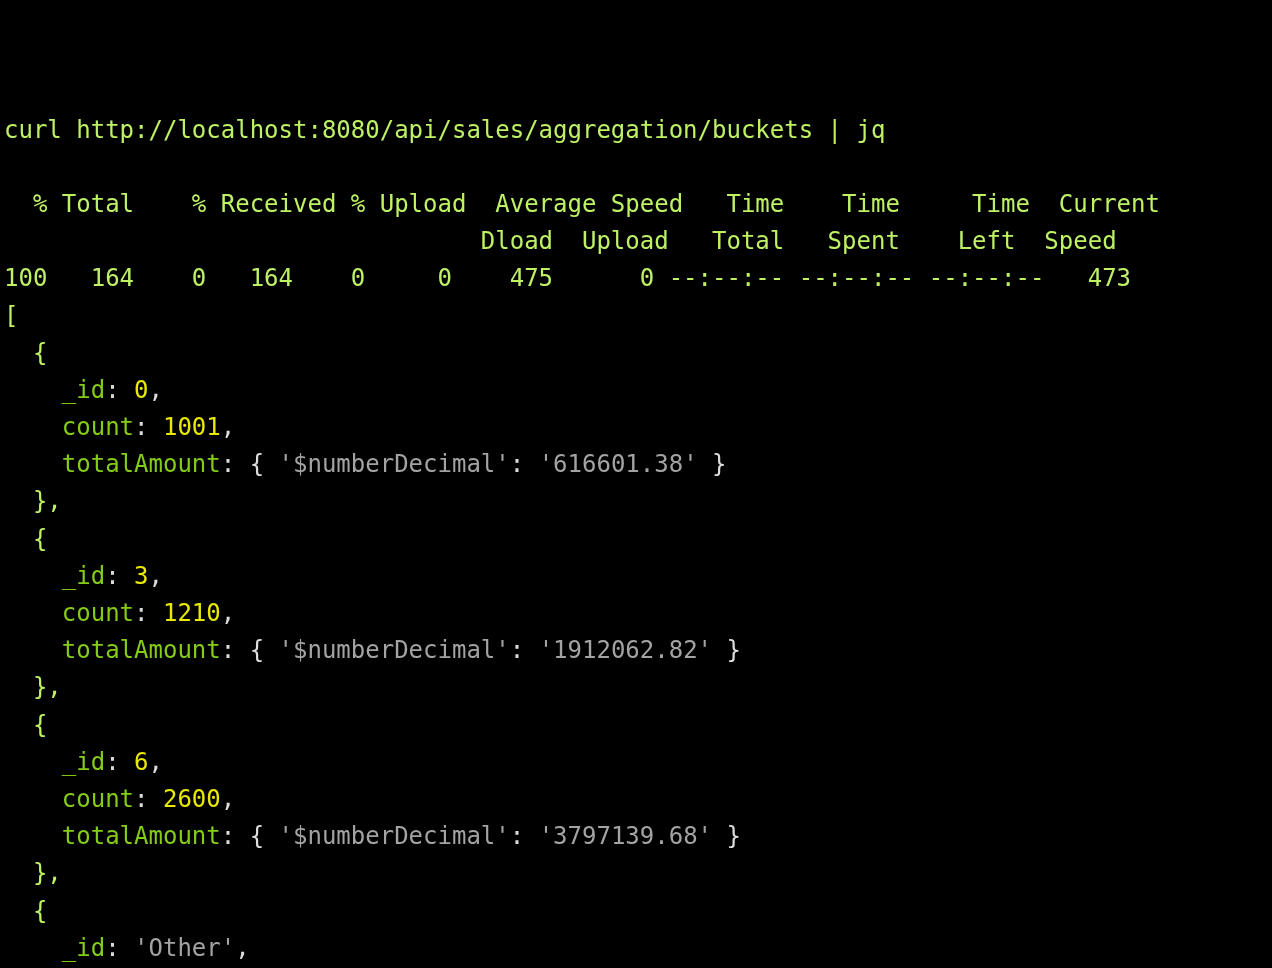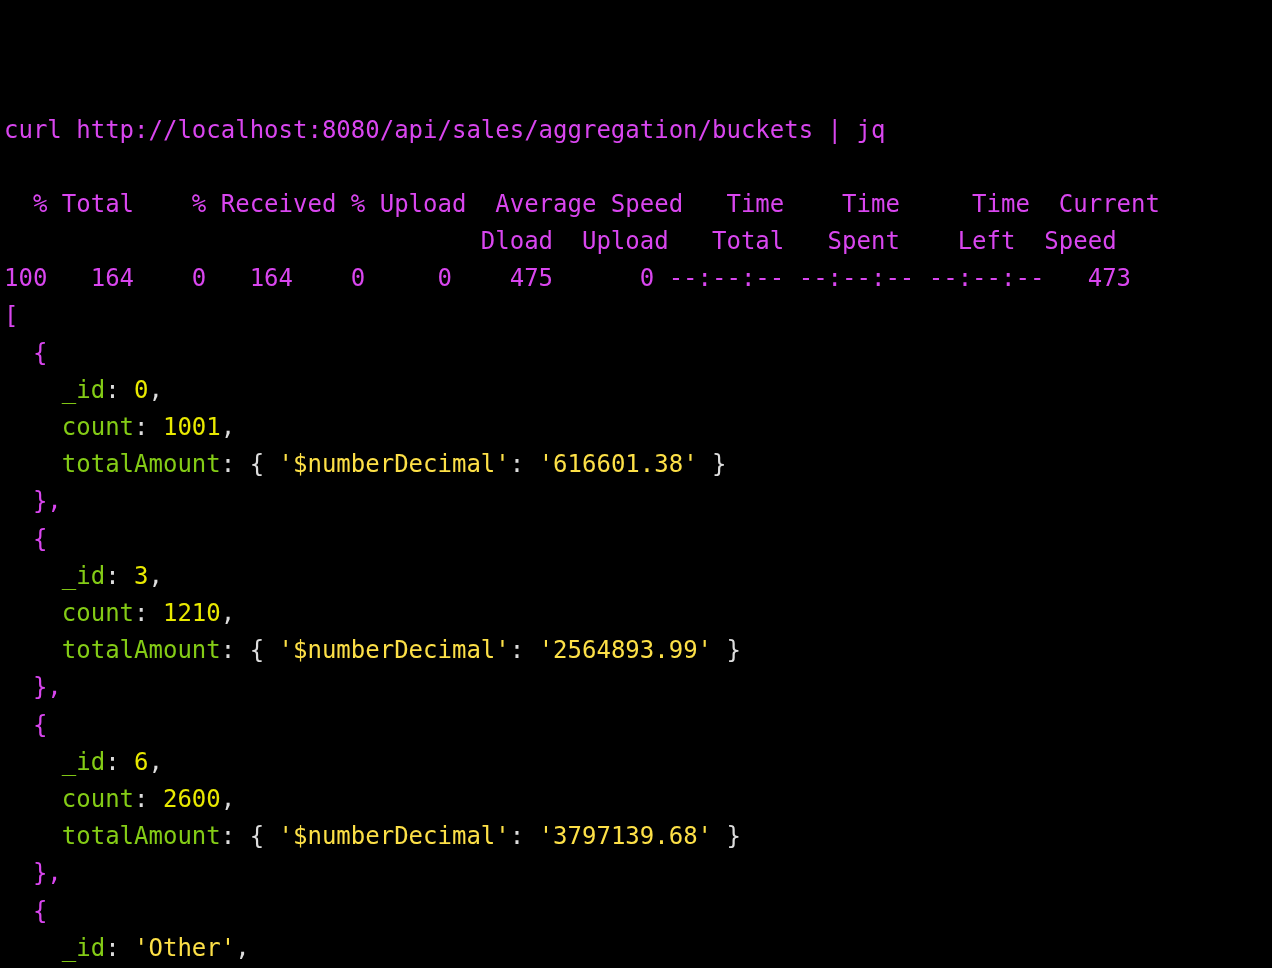--- a/index.html
+++ b/index.html
@@ -5,23 +5,23 @@
     * { margin: 0; padding: 0; box-sizing: border-box; }
     body {
       background: #000;
       color: #ccc;
       font-family: "Menlo", "Monaco", "Consolas", monospace;
       font-size: 24px;
       line-height: 1.55;
       padding: 0 4px;
       white-space: pre;
     }
-    .white   { color: #d946ef; }
+    .white   { color: #bef264; }
     .yellow  { color: #e9e900; }
-    .green   { color: #fde047; }
+    .green   { color: #a3a3a3; }
     .id      { color: #84cc16; }
     .punct   { color: #ddd; }
   </style>
 </head>
 <body>
 
 
 <div><span class="white">curl http://localhost:8080/api/sales/aggregation/buckets | jq</span>
 <span> </span>
 <span class="white">  % Total    % Received % Upload  Average Speed   Time    Time     Time  Current</span>
@@ -29,21 +29,21 @@
 <span class="white">100   164    0   164    0     0    475      0 --:--:-- --:--:-- --:--:--   473</span>
 <span class="white">[</span>
 <div id="json-body"><span class="white">  {</span>
 <span class="id">    _id</span><span class="punct">: </span><span class="yellow">0</span><span class="punct">,</span>
 <span class="id">    count</span><span class="punct">: </span><span class="yellow">1001</span><span class="punct">,</span>
 <span class="id">    totalAmount</span><span class="punct">: { </span><span class="green">'$numberDecimal'</span><span class="punct">: </span><span class="green">'616601.38'</span><span class="punct"> }</span>
 <span class="white">  },</span>
 <span class="white">  {</span>
 <span class="id">    _id</span><span class="punct">: </span><span class="yellow">3</span><span class="punct">,</span>
 <span class="id">    count</span><span class="punct">: </span><span class="yellow">1210</span><span class="punct">,</span>
-<span class="id">    totalAmount</span><span class="punct">: { </span><span class="green">'$numberDecimal'</span><span class="punct">: </span><span class="green">'2564893.99'</span><span class="punct"> }</span>
+<span class="id">    totalAmount</span><span class="punct">: { </span><span class="green">'$numberDecimal'</span><span class="punct">: </span><span class="green">'1912062.82'</span><span class="punct"> }</span>
 <span class="white">  },</span>
 <span class="white">  {</span>
 <span class="id">    _id</span><span class="punct">: </span><span class="yellow">6</span><span class="punct">,</span>
 <span class="id">    count</span><span class="punct">: </span><span class="yellow">2600</span><span class="punct">,</span>
 <span class="id">    totalAmount</span><span class="punct">: { </span><span class="green">'$numberDecimal'</span><span class="punct">: </span><span class="green">'3797139.68'</span><span class="punct"> }</span>
 <span class="white">  },</span>
 <span class="white">  {</span>
 <span class="id">    _id</span><span class="punct">: </span><span class="green">'Other'</span><span class="punct">,</span>
 
 

